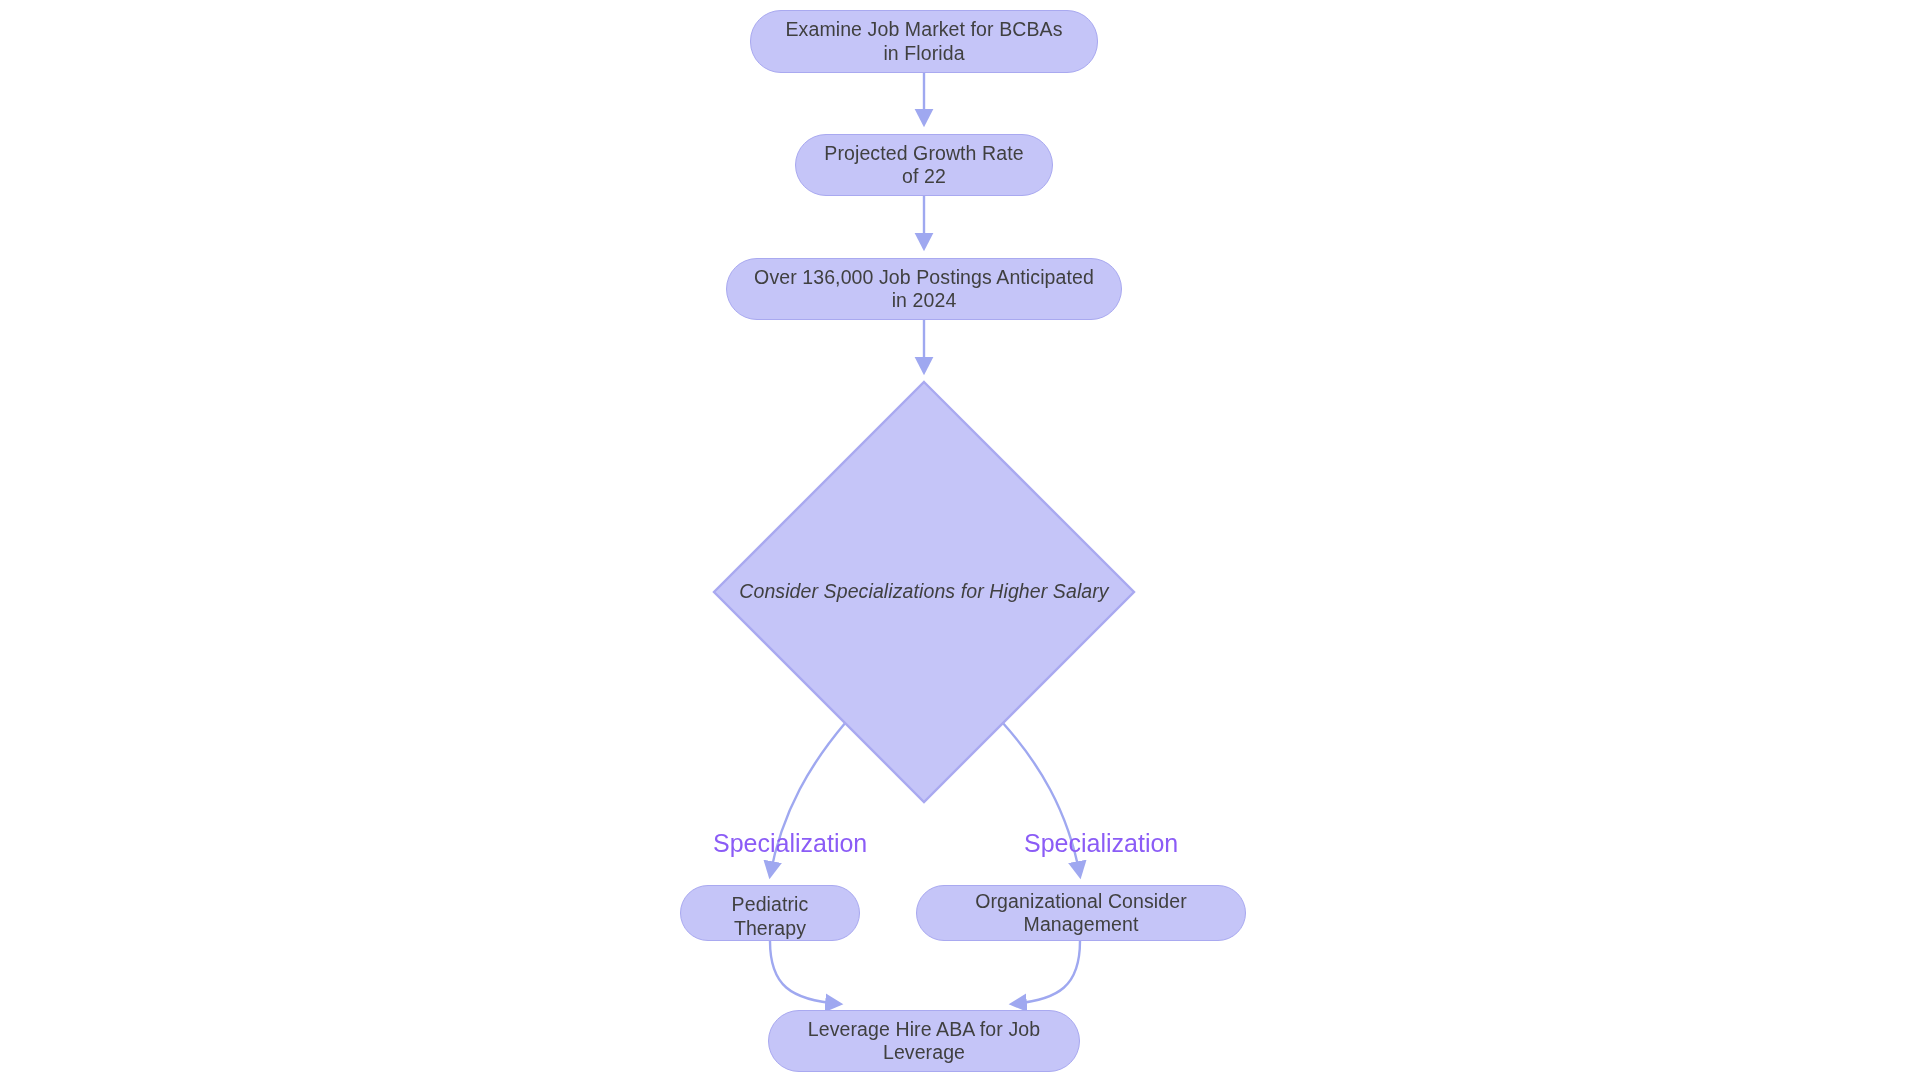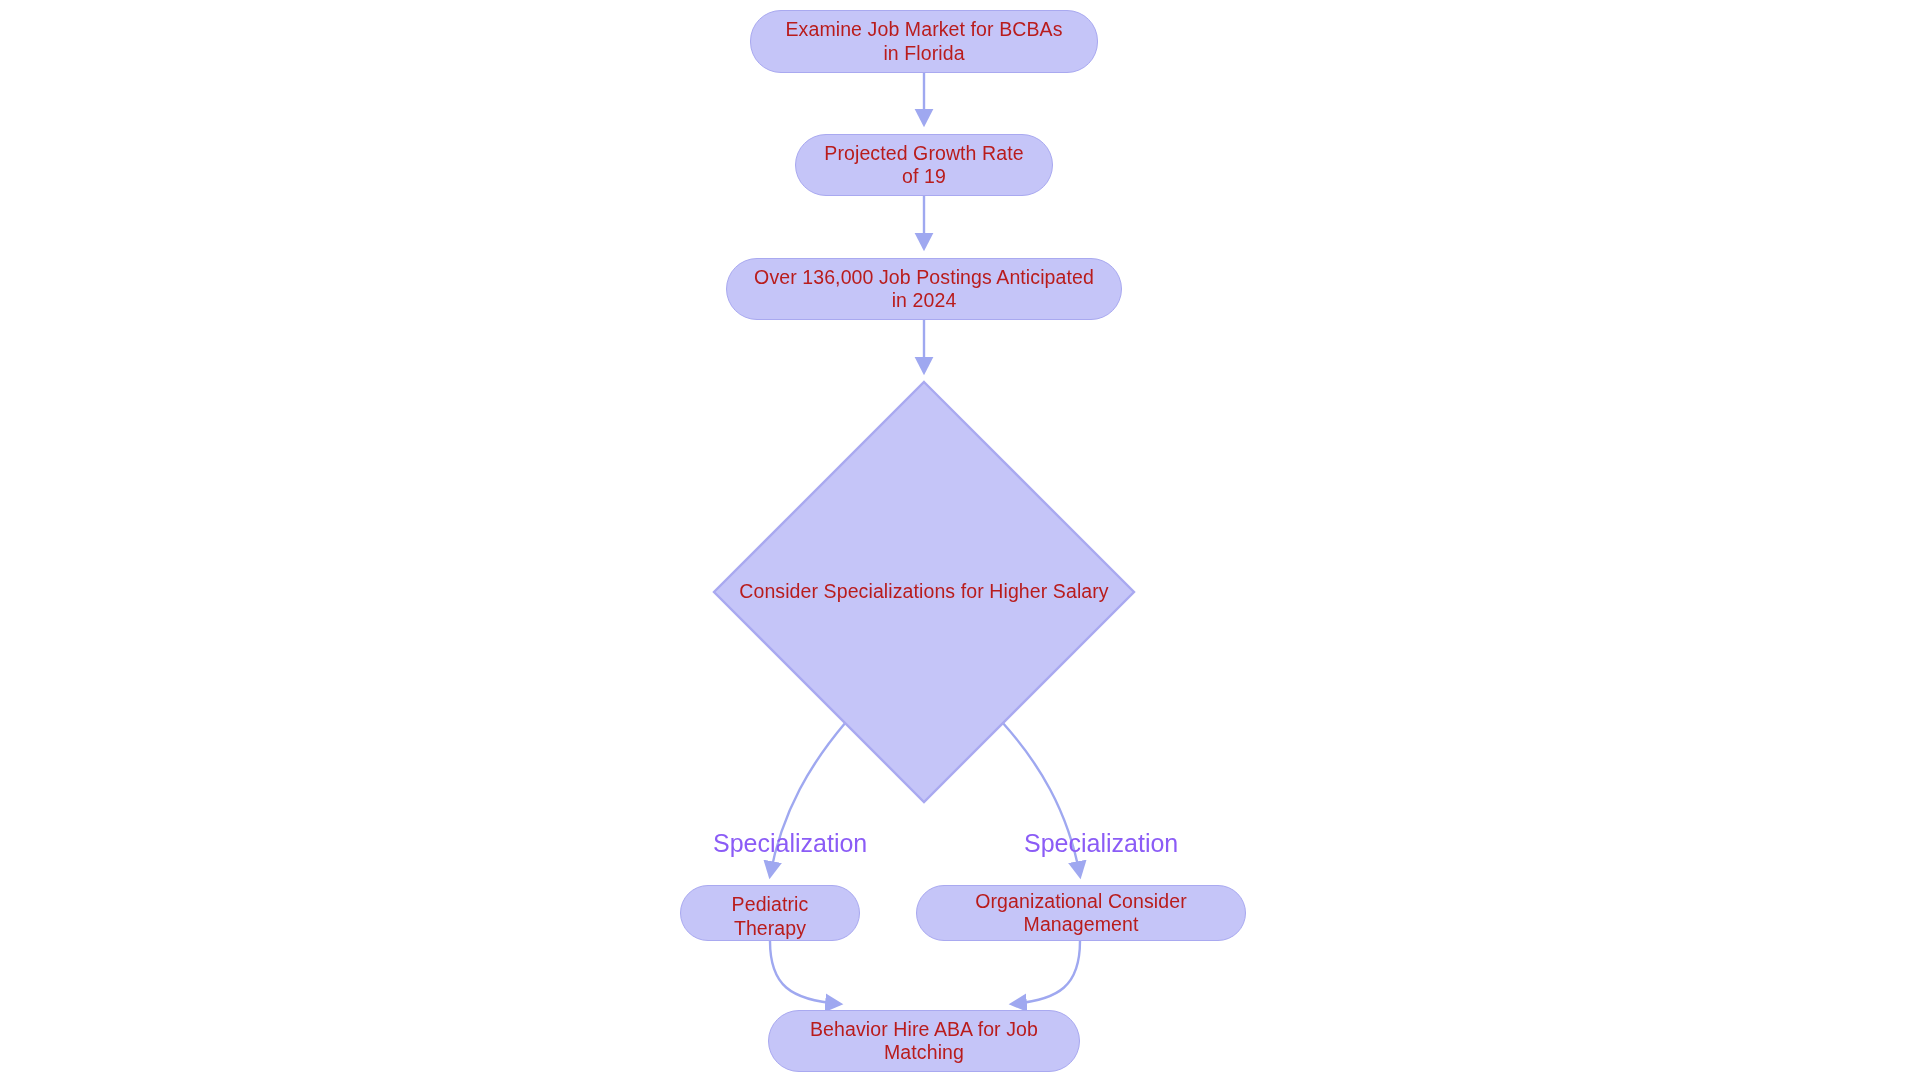--- a/index.html
+++ b/index.html
@@ -26,35 +26,36 @@
     height: 1083px;
     pointer-events: none;
   }
   .node {
     position: absolute;
     box-sizing: border-box;
     display: flex;
     align-items: center;
     justify-content: center;
     text-align: center;
-    color: #b91c1c;
+    color: #404040;
     font-size: 19.5px;
     font-weight: 400;
     letter-spacing: 0.1px;
     line-height: 1.2;
   }
   .node-rect {
     background: #c5c5f8;
     border: 1.3px solid #a9a9f0;
     border-radius: 31px;
     padding: 0 26px;
   }
   .node-diamond {
     background: transparent;
     border: none;
+    font-style: italic;
   }
   .diamond-shape {
     position: absolute;
     left: 0;
     top: 0;
     width: 100%;
     height: 100%;
   }
   .node-diamond .node-label {
     position: relative;
@@ -107,21 +108,21 @@
     <g>
       <path d="M1080,941 C1080,985 1060,1000 1012,1004" stroke="#9fa8f0" stroke-width="2.4" fill="none" marker-end="url(#arrowhead)"></path>
     </g>
   </svg>
 
   <div class="node node-rect" style="left:750px; top:10px; width:348px; height:63px;">
     <span class="node-label">Examine Job Market for BCBAs in Florida</span>
   </div>
 
   <div class="node node-rect" style="left:795px; top:134px; width:258px; height:62px;">
-    <span class="node-label">Projected Growth Rate of 19</span>
+    <span class="node-label">Projected Growth Rate of 22</span>
   </div>
 
   <div class="node node-rect" style="left:726px; top:258px; width:396px; height:62px;">
     <span class="node-label">Over 136,000 Job Postings Anticipated in 2024</span>
   </div>
 
   <div class="node node-diamond" style="left:712px; top:380px; width:424px; height:424px;">
     <svg class="diamond-shape" viewBox="0 0 424 424" preserveAspectRatio="none">
       <polygon points="212,2 422,212 212,422 2,212" fill="#c5c5f8" stroke="#a9a9f0" stroke-width="2.4"></polygon>
     </svg>
@@ -130,20 +131,20 @@
 
   <div class="node node-rect" style="left:680px; top:885px; width:180px; height:56px;align-items:flex-end;">
     <span class="node-label">Pediatric Therapy</span>
   </div>
 
   <div class="node node-rect" style="left:916px; top:885px; width:330px; height:56px;">
     <span class="node-label">Organizational Consider Management</span>
   </div>
 
   <div class="node node-rect" style="left:768px; top:1010px; width:312px; height:62px;">
-    <span class="node-label">Behavior Hire ABA for Job Matching</span>
+    <span class="node-label">Leverage Hire ABA for Job Leverage</span>
   </div>
 
   <div class="edge-label" style="left:713px; top:829px;">Specialization</div>
 
   <div class="edge-label" style="left:1024px; top:829px;">Specialization</div>
 
 </div>
 
 </body></html>

